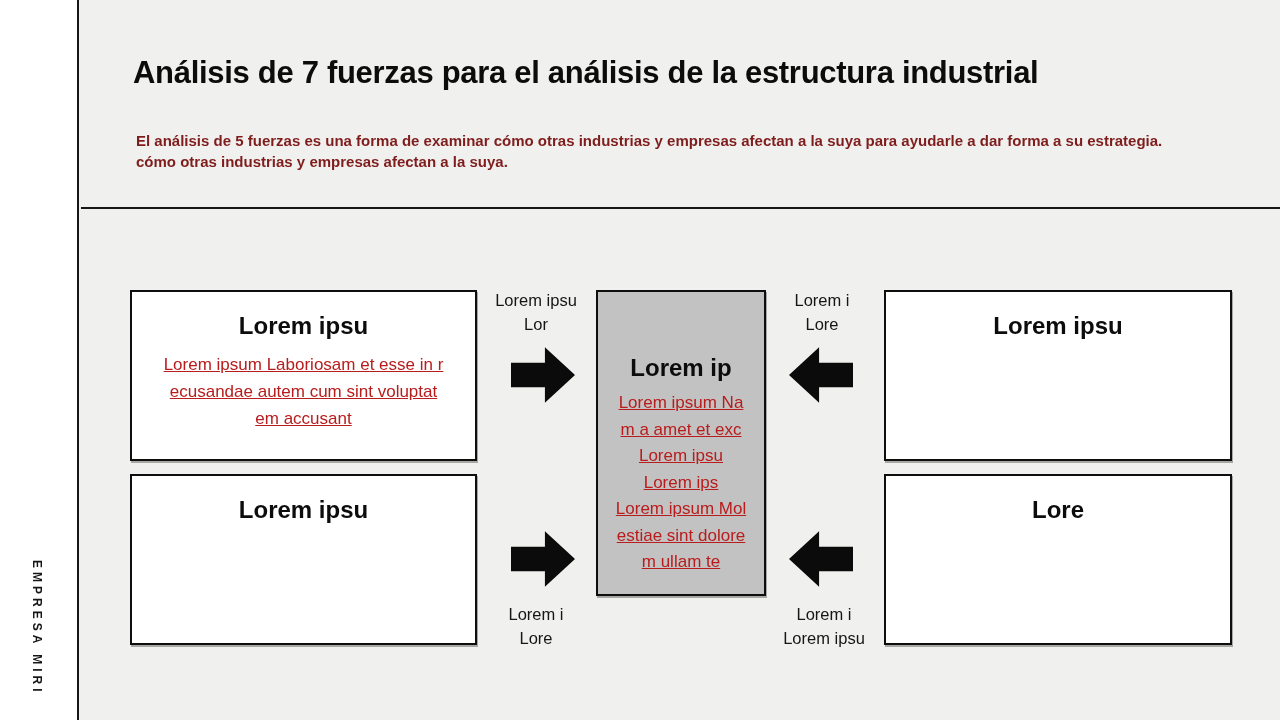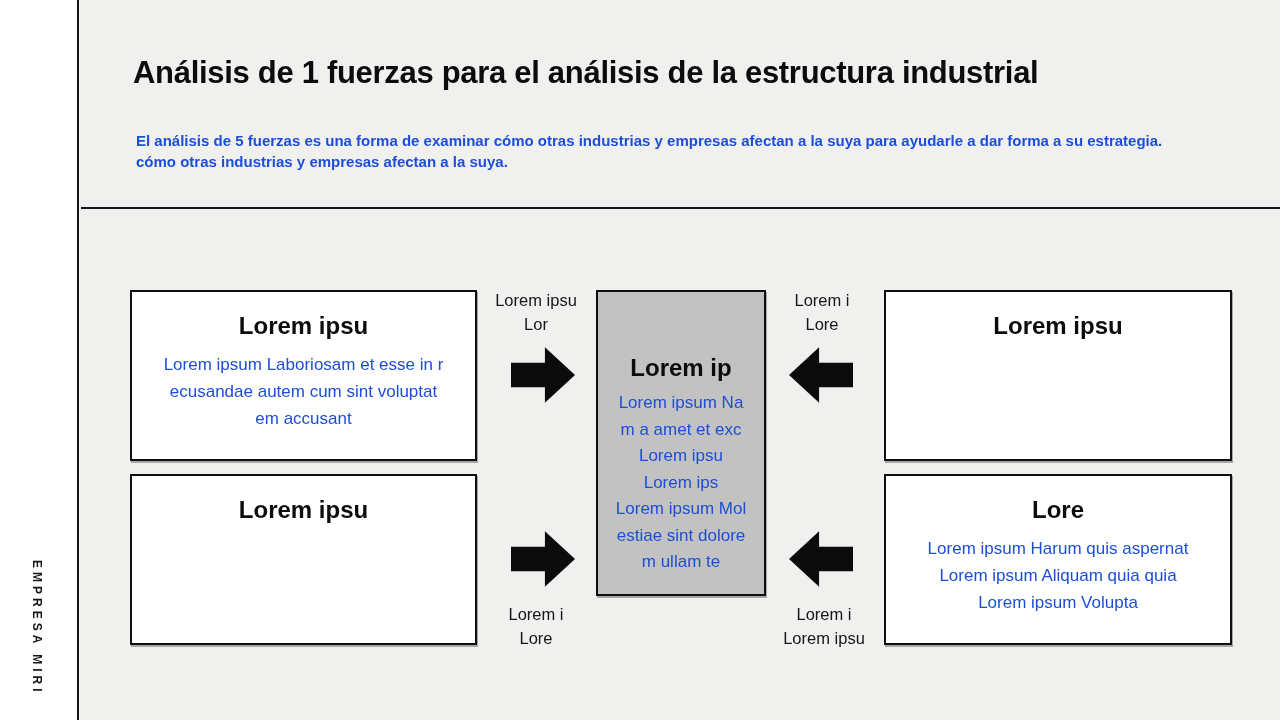--- a/index.html
+++ b/index.html
@@ -48,21 +48,21 @@
     color: #0c0c0c;
   }
   .page-subtitle {
     position: absolute;
     left: 55px; top: 130px;
     width: 1100px;
     font-size: 15px;
     font-weight: 600;
     line-height: 21px;
     white-space: pre-line;
-    color: #1d4ed8;
+    color: #7f1d1d;
   }
 
   
   .dbox {
     position: absolute;
     background: #ffffff;
     border: 2px solid #0e0e0e;
     box-shadow: 1px 2px 0 rgba(0,0,0,0.30);
     text-align: center;
   }
@@ -70,21 +70,22 @@
     font-size: 24px;
     font-weight: 800;
     margin-top: 20px;
     color: #0c0c0c;
   }
   .dbox .box-body {
     font-size: 17px;
     line-height: 27px;
     margin-top: 11px;
     white-space: pre-line;
-    color: #1d4ed8;
+    color: #b91c1c;
+    text-decoration: underline;
   }
   .box-top-left     { left: 130px; top: 290px; width: 347px; height: 171px; }
   .box-bottom-left  { left: 130px; top: 474px; width: 347px; height: 171px; }
   .box-top-right    { left: 884px; top: 290px; width: 348px; height: 171px; }
   .box-bottom-right { left: 884px; top: 474px; width: 348px; height: 171px; }
 
   .box-center {
     left: 596px; top: 290px; width: 170px; height: 306px;
     background: #c2c2c2;
   }
@@ -124,21 +125,21 @@
   .label-bottom-right { left: 759px; top: 602px; }
 </style>
 </head>
 <body>
 
 <div class="sidebar">
   <div class="brand-vertical">EMPRESA MIRI</div>
 </div>
 
 <div class="header">
-  <h1 class="page-title">Análisis de 1 fuerzas para el análisis de la estructura industrial</h1>
+  <h1 class="page-title">Análisis de 7 fuerzas para el análisis de la estructura industrial</h1>
   <p class="page-subtitle">El análisis de 5 fuerzas es una forma de examinar cómo otras industrias y empresas afectan a la suya para ayudarle a dar forma a su estrategia.
 cómo otras industrias y empresas afectan a la suya.</p>
 </div>
 
 <div class="dbox box-top-left">
   <div class="box-title">Lorem ipsu</div>
   <div class="box-body">Lorem ipsum Laboriosam et esse in r
 ecusandae autem cum sint voluptat
 em accusant</div>
 </div>
@@ -157,23 +158,20 @@
 estiae sint dolore
 m ullam te</div>
 </div>
 
 <div class="dbox box-top-right">
   <div class="box-title">Lorem ipsu</div>
 </div>
 
 <div class="dbox box-bottom-right">
   <div class="box-title">Lore</div>
-  <div class="box-body">Lorem ipsum Harum quis aspernat
-Lorem ipsum Aliquam quia quia
-Lorem ipsum Volupta</div>
 </div>
 
 <div class="arrow-label label-top-left">Lorem ipsu
 Lor</div>
 <div class="arrow-label label-top-right">Lorem i
 Lore</div>
 <div class="arrow-label label-bottom-left">Lorem i
 Lore</div>
 <div class="arrow-label label-bottom-right">Lorem i
 Lorem ipsu</div>

